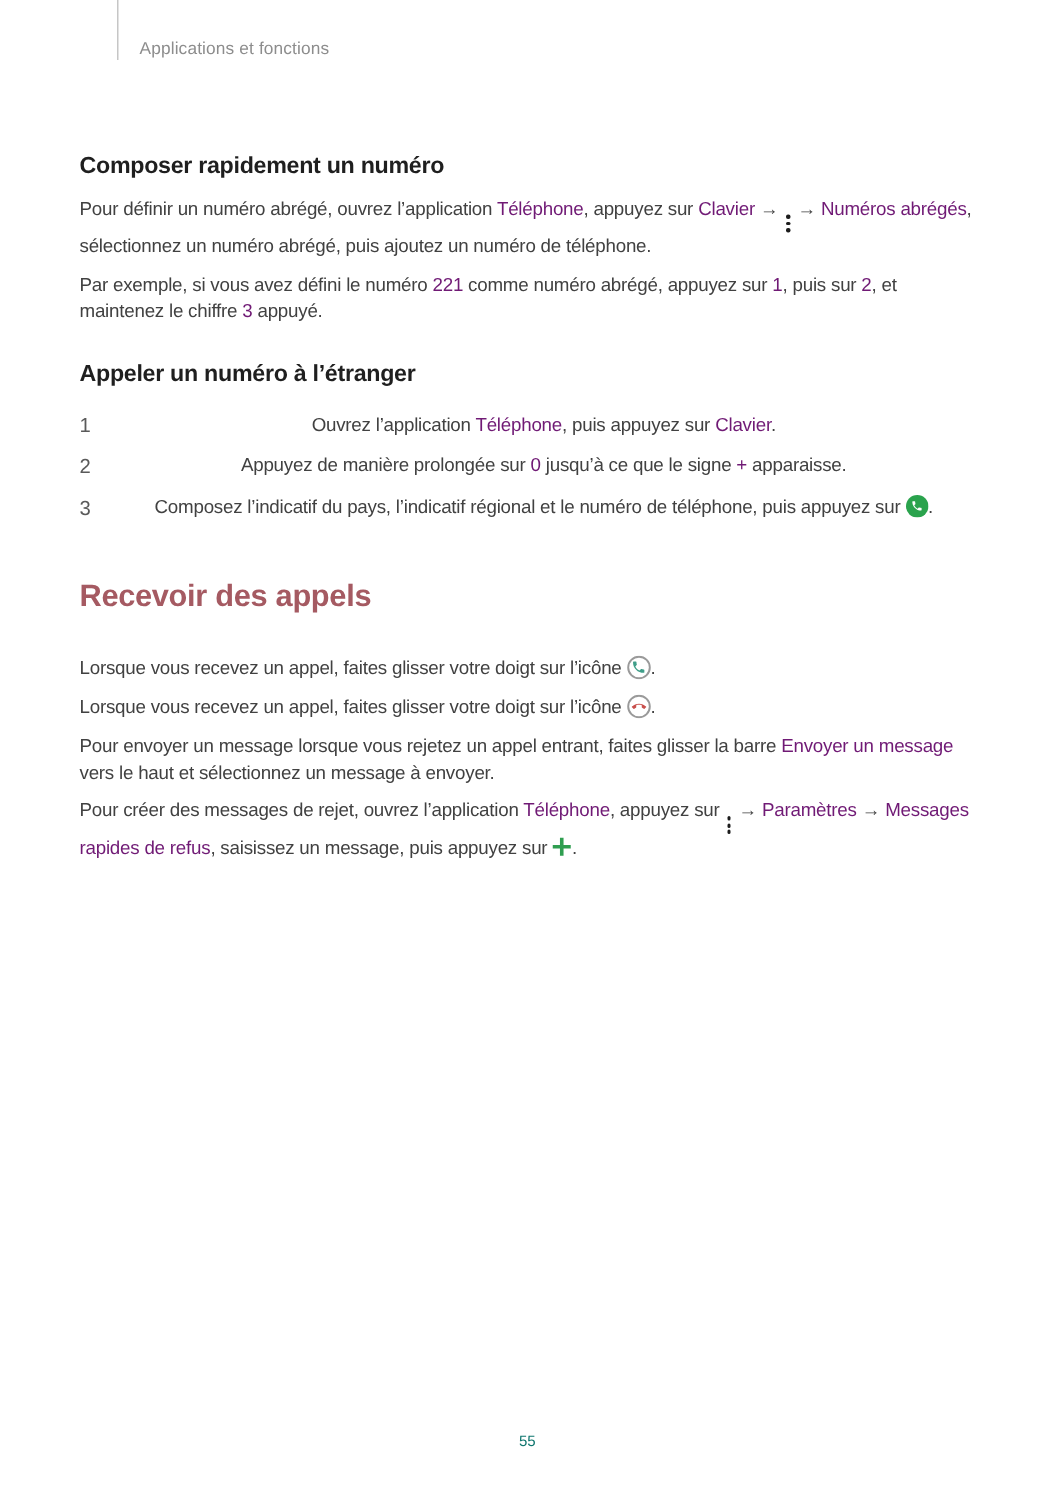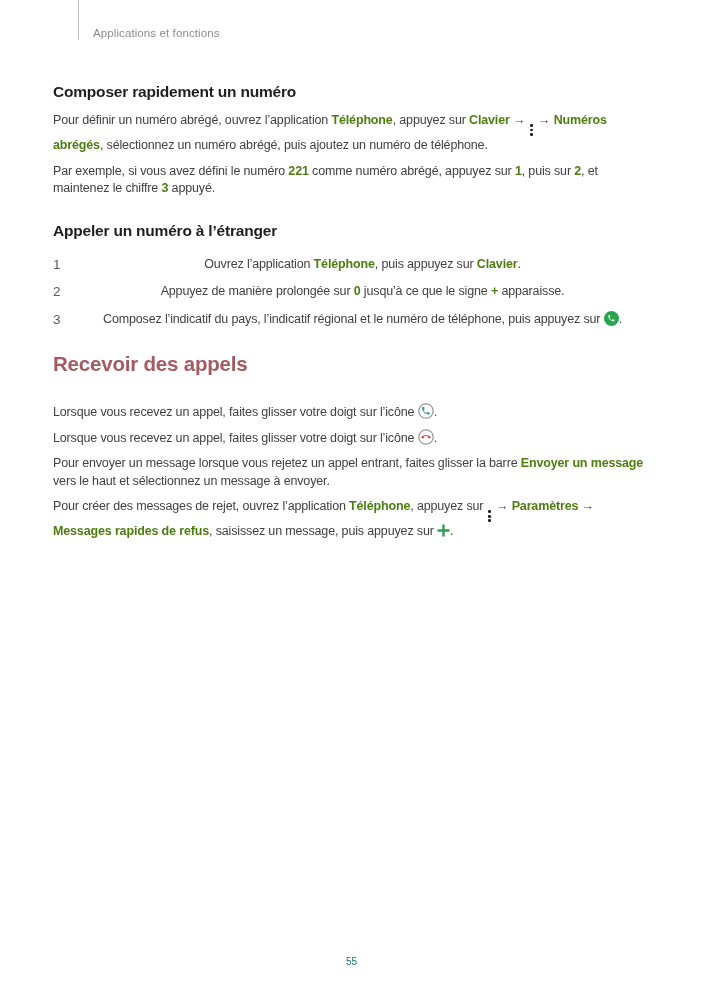--- a/index.html
+++ b/index.html
@@ -43,36 +43,36 @@
     padding: 0 50px 0 53px;
   }
   p {
     margin: 0 0 8px 0;
     font-size: 12.5px;
     line-height: 17.5px;
     letter-spacing: -0.15px;
     color: #414141;
   }
   p b, li b {
-    color: #4d7c0f;
-    font-weight: bold;
+    color: #701a75;
+    font-weight: normal;
   }
   h2 {
     margin: 24px 0 11px 0;
     font-size: 15.5px;
     line-height: 18px;
     font-weight: bold;
     color: #1f1f1f;
     letter-spacing: -0.2px;
   }
   h2.first-title {
-    margin-top: 43px;
+    margin-top: 62px;
   }
   h1 {
-    margin: 24px 0 28px 0;
+    margin: 39px 0 28px 0;
     font-size: 20.5px;
     line-height: 23px;
     font-weight: bold;
     color: #a55a62;
     letter-spacing: -0.2px;
   }
   ol.steps {
     list-style: none;
     margin: 16px 0 0 0;
     padding: 0;

